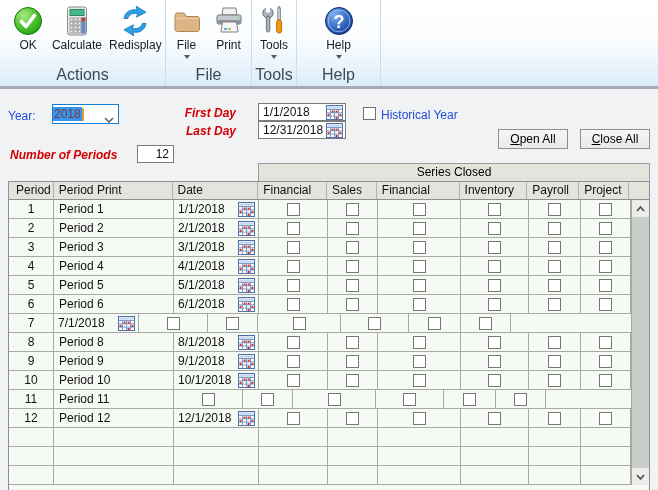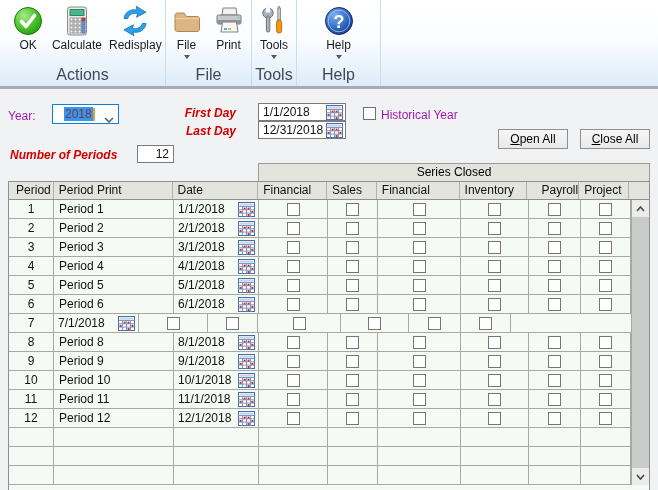--- a/index.html
+++ b/index.html
@@ -26,25 +26,25 @@
   }
   .ritem { display:flex; flex-direction:column; align-items:center; }
   .ritem .ricon { height:36px; display:flex; align-items:center; justify-content:center; }
   .ritem .rlabel { font-size:12px; line-height:13px; color:#1b1b1b; text-align:center; }
   .drop-arrow {
     margin-top:3px; width:0; height:0;
     border-left:3.5px solid transparent; border-right:3.5px solid transparent;
     border-top:4px solid #4c5866;
   }
   
-  .lbl { position:absolute; color:#a21caf; }
+  .lbl { position:absolute; color:#1d4ed8; }
   .red-lbl { position:absolute; color:#d40000; font-weight:bold; font-style:italic; }
   #year-combo {
     position:absolute; left:52px; top:104px; width:67px; height:20px;
-    background:#fff; border:1px solid #0f7fd8; display:flex; align-items:center; padding-left:11px;
+    background:#fff; border:1px solid #0f7fd8; display:flex; align-items:center; padding-left:0;
   }
   #year-combo .sel { background:#3297f0; color:#8b3232; padding:0 1px; }
   #year-combo .caret { display:inline-block; width:2px; height:13px; background:#e89b30; }
   #year-combo .chev { position:absolute; right:4px; top:7px; }
   .datefield {
     position:absolute; left:258px; width:88px; height:18px;
     background:#fff; border:1px solid #7b7b7b;
     display:flex; align-items:center; padding-left:4px;
   }
   .datefield .cal { position:absolute; right:2px; top:1px; }
@@ -73,21 +73,21 @@
   .th { border-right:1px solid #b2b2ac; padding-left:5px; line-height:17px; overflow:hidden; white-space:nowrap; }
   .th:last-child { border-right:none; }
   #body-wrap { display:flex; height:285px; }
   #table-rows { width:622px; }
   .trow { display:flex; height:19px; border-bottom:1px solid #a9a9a3; }
   .td { border-right:1px solid #a9a9a3; overflow:hidden; white-space:nowrap; line-height:18px; }
   .c-period  { width:45px; text-align:center; }
   .c-name    { width:120px; padding-left:5px; }
   .c-date    { width:85px; padding-left:4px; position:relative; }
   .c-fin  { width:69px; } .c-sales { width:50px; } .c-purch { width:83px; }
-  .c-inv  { width:68px; } .c-pay   { width:52px;text-align:right; } .c-proj  { width:50px; }
+  .c-inv  { width:68px; } .c-pay   { width:52px; } .c-proj  { width:50px; }
   .c-fill { width:20px; }
   .cbx-cell { display:flex; align-items:center; justify-content:center; }
   .cbx { width:13px; height:13px; background:#fff; border:1px solid #767676; }
   .c-date .cal { position:absolute; right:3px; top:2px; }
   
   #vscroll { width:18px; background:#c9cdc9; border-left:1px solid #a9a9a3; position:relative; }
   .sb-btn { position:absolute; left:0; width:17px; height:17px; background:#ecedeb;
             display:flex; align-items:center; justify-content:center; }
   #sb-up { top:0; } #sb-down { bottom:0; }
   u { text-decoration:underline; }
@@ -619,30 +619,20 @@
     <div class="td c-pay cbx-cell">
               <span class="cbx"></span>
             </div>
     <div class="td c-proj cbx-cell">
               <span class="cbx"></span>
             </div>
   </div>
           <div class="trow">
     <div class="td c-period">11</div>
     <div class="td c-name">Period 11</div>
-    <div class="td c-date">11/1/2018<span class="cal"><svg width="17" height="15" viewBox="0 0 17 15">
-    <rect x="0.5" y="0.5" width="16" height="14" fill="#fff" stroke="#4a6ea8"></rect>
-    <rect x="1.5" y="1.5" width="14" height="2.2" fill="#c3d4ec"></rect>
-    <path d="M0.5 4.5 H16.5 M0.5 7.8 H16.5 M0.5 11.1 H16.5 M4.5 4.5 V14.5 M8.5 4.5 V14.5 M12.5 4.5 V14.5" stroke="#7a9ac8" stroke-width="1" fill="none"></path>
-    <rect x="5.6" y="5.6" width="2" height="2" fill="#d42a1e"></rect>
-    <rect x="9.6" y="5.6" width="2" height="2" fill="#d42a1e"></rect>
-    <rect x="13.4" y="8.9" width="2" height="2" fill="#d42a1e"></rect>
-    <rect x="1.6" y="8.9" width="2" height="2" fill="#d42a1e"></rect>
-    <rect x="9.6" y="12" width="2" height="2" fill="#d42a1e"></rect>
-  </svg></span></div>
     <div class="td c-fin cbx-cell">
               <span class="cbx"></span>
             </div>
     <div class="td c-sales cbx-cell">
               <span class="cbx"></span>
             </div>
     <div class="td c-purch cbx-cell">
               <span class="cbx"></span>
             </div>
     <div class="td c-inv cbx-cell">

